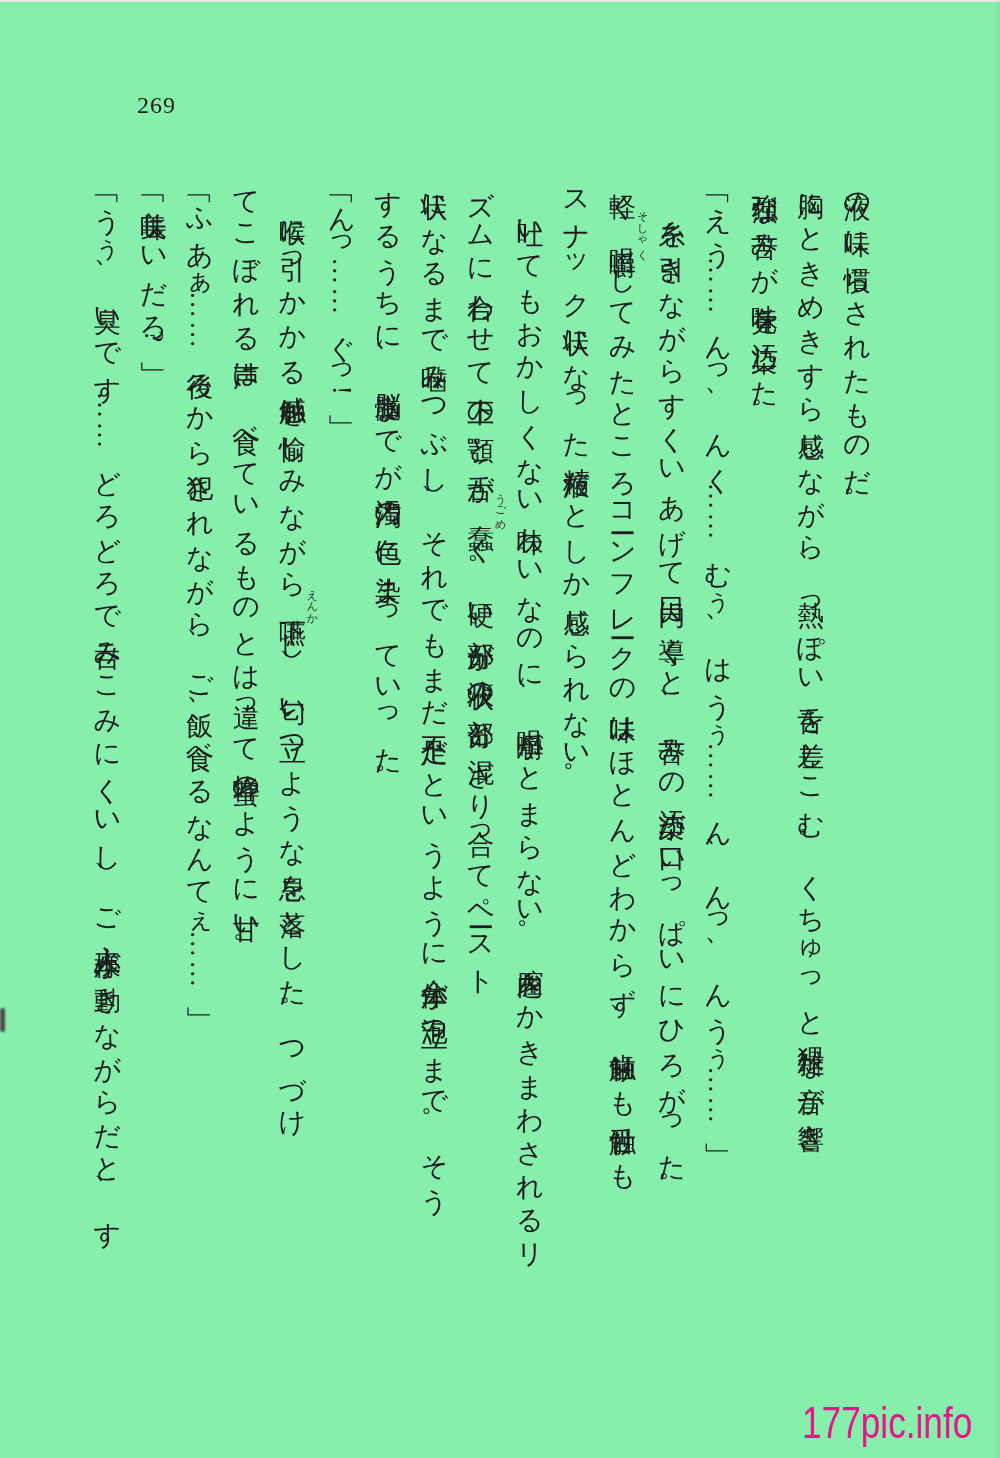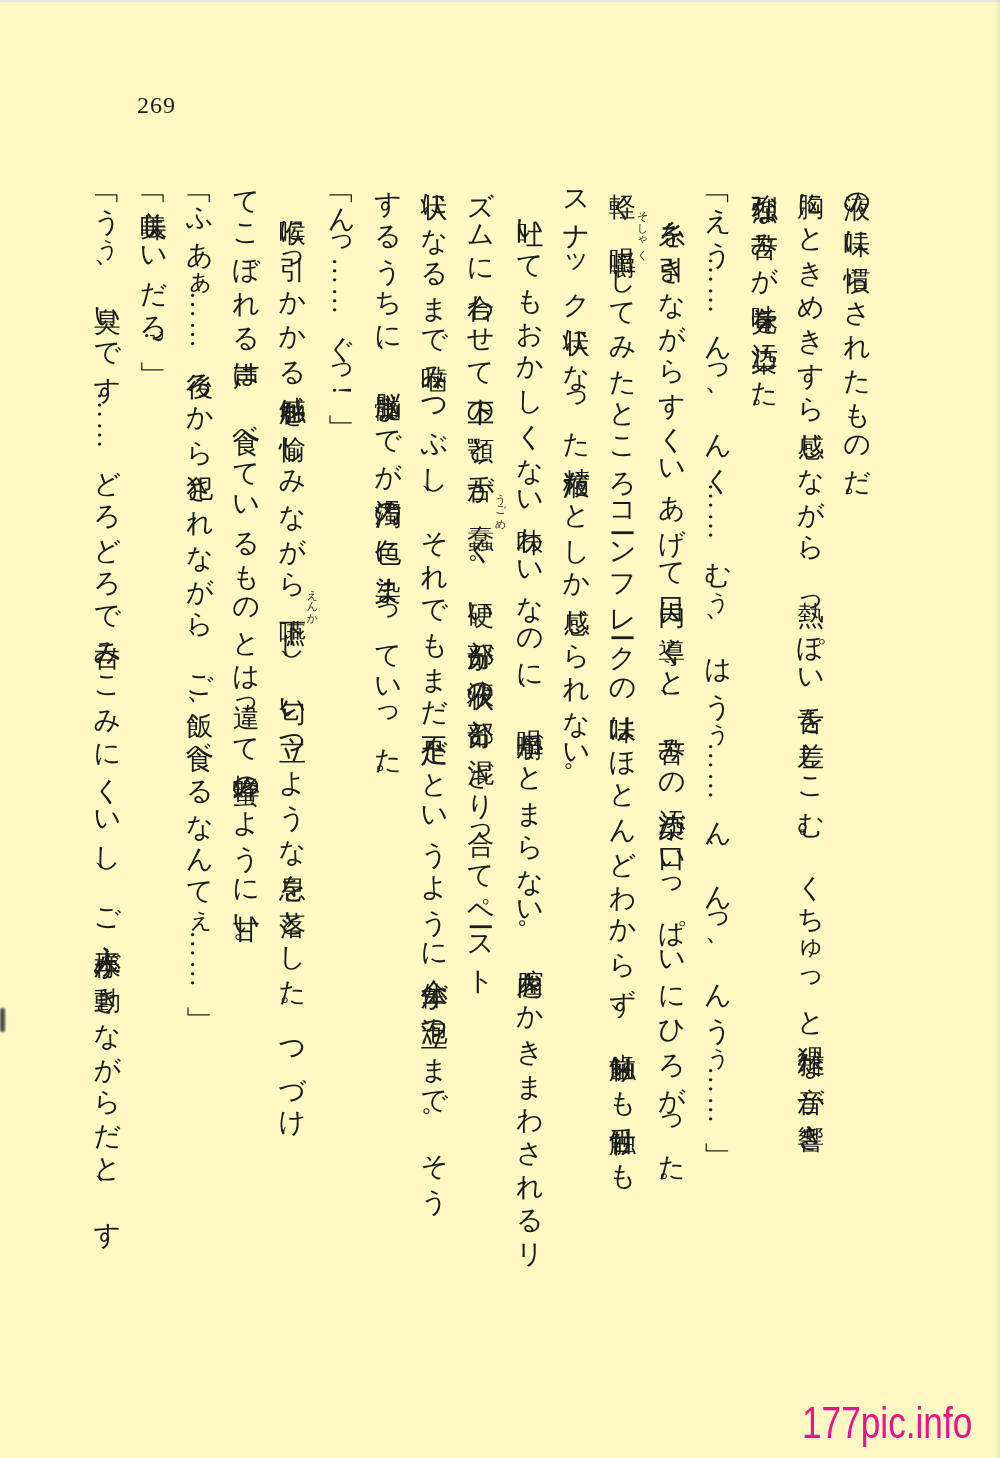--- a/index.html
+++ b/index.html
@@ -1,20 +1,20 @@
 <!DOCTYPE html>
 <html><head>
 <meta charset="utf-8">
 <style>
   html,body{margin:0;padding:0;}
   body{background:#888;}
   .page{
     position:relative;
     width:1000px;height:1458px;
-    background:#fef9c3;
+    background:#86efac;
     overflow:hidden;
     font-family:"Liberation Serif","DejaVu Serif",serif;
   }
   .page-number{
     position:absolute;
     left:137px;top:92px;
     font-size:24px;
     letter-spacing:1px;
     color:#1e1e1e;
     font-family:"Liberation Serif","DejaVu Serif",serif;

